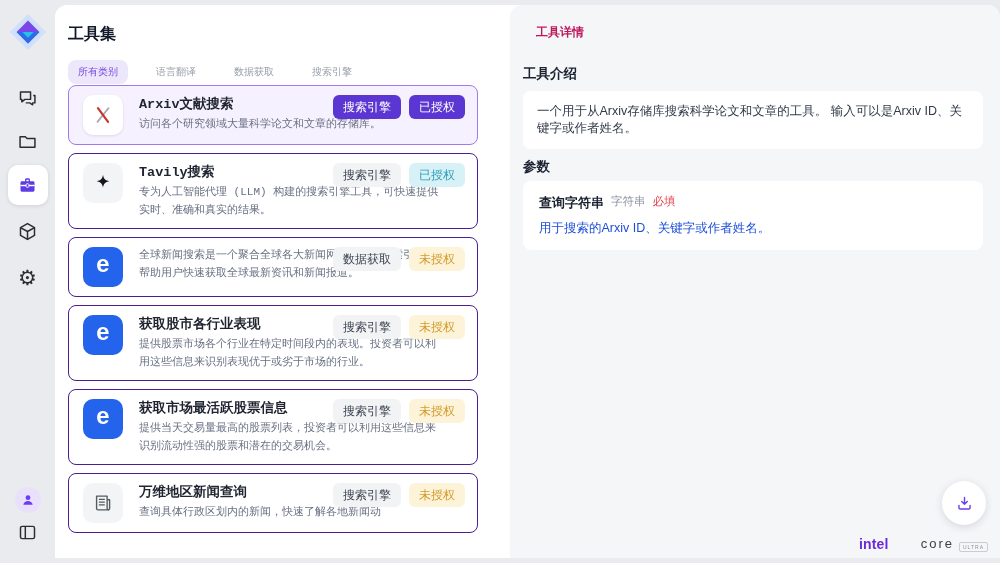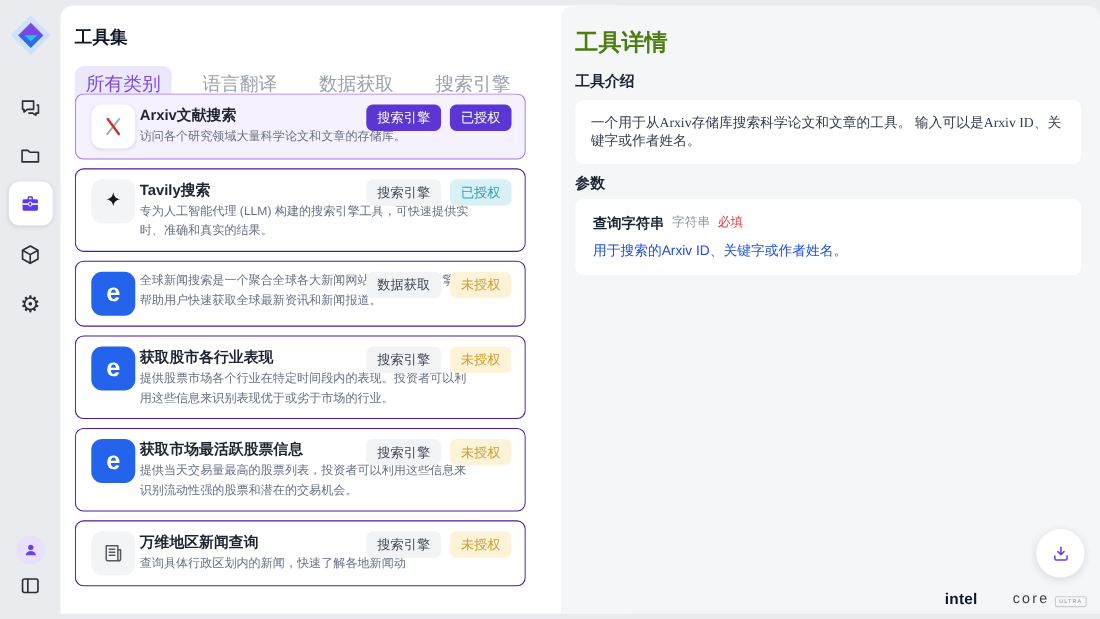--- a/index.html
+++ b/index.html
@@ -18,28 +18,28 @@
   .rail-icon.active { background:#ffffff; box-shadow:0 1px 4px rgba(40,40,80,.12); }
   .gear-glyph { font-size:21px; line-height:1; color:#2a2d34; }
   .avatar-badge { position:absolute; left:50%; transform:translateX(-50%); width:26px; height:26px;
     border-radius:50%; background:#e9e0fb; display:flex; align-items:center; justify-content:center; cursor:pointer; }
 
   
   .list-panel { position:absolute; left:55px; top:5px; width:516px; height:553px;
     background:#ffffff; border-radius:12px 12px 0 0; overflow:hidden; }
   .list-title { position:absolute; left:13px; top:19px; font-size:16px; font-weight:bold; color:#111827; }
   .tabs { position:absolute; left:13px; top:55px; display:flex; align-items:center; gap:18px; }
-  .tab { font-size:17px; color:#9aa1ab; padding:5px 10px; border-radius:8px; cursor:pointer; white-space:nowrap; }
+  .tab { font-size:10px; color:#9aa1ab; padding:5px 10px; border-radius:8px; cursor:pointer; white-space:nowrap; }
   .tab.active { background:#ede7fb; color:#7a4be0; }
 
   .card-list { position:absolute; left:13px; top:80px; width:410px; bottom:0; overflow:hidden; }
   .tool-card { position:relative; background:#fff; border:1px solid #4c1d95; border-radius:8px;
     padding:9px 14px; margin-bottom:8px; cursor:pointer; min-height:57px; }
   .tool-card.selected { background:#f6f1fe; border:1.5px solid #9f7aea; }
-  .card-inner { display:flex; gap:4px; }
+  .card-inner { display:flex; gap:16px;font-family:Liberation Mono, monospace; }
   .tool-icon { flex:0 0 40px; width:40px; height:40px; border-radius:10px; display:flex;
     align-items:center; justify-content:center; background:#f3f4f6; }
   .tool-icon.white { background:#ffffff; box-shadow:0 1px 3px rgba(0,0,0,.10); }
   .tool-icon.blue { background:#2463eb; }
   .tool-icon .letter { color:#fff; font-size:23px; font-weight:bold; line-height:1; transform:translateY(-1px); }
   .tool-name { font-size:13.5px; font-weight:bold; color:#1f2430; line-height:19px; margin-bottom:2px; }
   .tool-desc { font-size:11px; color:#687083; line-height:17.5px; max-width:300px; }
   .badges { position:absolute; top:9px; right:12px; display:flex; gap:8px; }
   .badge { font-size:12px; line-height:1; padding:6px 10px; border-radius:6px; white-space:nowrap; cursor:pointer; }
   .badge.solid { background:#5c36d2; color:#ffffff; }
@@ -50,40 +50,40 @@
   
   .scrollbar { position:absolute; right:12px; top:79px; bottom:8px; width:11px; background:#fafafa; }
   .sb-arrow { position:absolute; left:0; width:11px; height:10px; color:#8a8a8a; font-size:7px;
     text-align:center; line-height:10px; cursor:pointer; }
   .sb-up { top:0; } .sb-down { bottom:0; }
   .sb-thumb { position:absolute; left:1px; width:9px; top:11px; height:155px; background:#c2c2c2; cursor:pointer; }
 
   
   .detail-panel { position:absolute; left:510px; top:5px; width:490px; height:553px;
     background:#f5f6f8; border-radius:12px 12px 0 0; }
-  .detail-title { position:absolute; left:13px; top:19px; font-size:21px; font-weight:bold; color:#4d7c0f; }
+  .detail-title { position:absolute; left:26px; top:19px; font-size:12px; font-weight:bold; color:#be185d; }
   .section-h { position:absolute; left:13px; font-size:13.5px; font-weight:bold; color:#1b2230; }
   .intro-h { top:60px; }
   .intro-card { position:absolute; left:13px; top:86px; width:460px; background:#fff; border-radius:8px;
-    padding:12px 14px; font-size:12.5px; color:#333b49; line-height:17px;font-family:Liberation Serif, serif; }
+    padding:12px 14px; font-size:12.5px; color:#333b49; line-height:17px; }
   .params-h { top:153px; }
   .param-card { position:absolute; left:13px; top:176px; width:460px; background:#fff; border-radius:8px;
     padding:13px 16px; }
   .param-row { display:flex; align-items:flex-start; gap:7px; margin-bottom:8px; }
   .param-name { font-size:13px; font-weight:bold; color:#1b2230; }
   .param-type { font-size:11.5px; color:#8b93a0; }
   .param-req { font-size:11.5px; color:#e0434a; }
   .param-desc { font-size:12.5px; color:#1d4ed8; line-height:17px; }
 
   
   .fab { position:absolute; right:14px; bottom:33px; width:44px; height:44px; border-radius:50%;
     background:#fff; box-shadow:0 2px 8px rgba(30,30,60,.14); display:flex; align-items:center;
     justify-content:center; cursor:pointer; }
   .brand { position:absolute; right:12px; bottom:6px; display:flex; align-items:flex-start; gap:3px; }
-  .brand-intel { font-size:14px; font-weight:bold; color:#0f172a; letter-spacing:.2px; }
+  .brand-intel { font-size:14px; font-weight:bold; color:#6d28d9; letter-spacing:.2px; }
   .brand-core { font-size:13px; color:#3c4047; letter-spacing:2px; font-weight:normal;margin-left:29px; }
   .brand-badge { display:inline-block; font-size:5px; color:#8d939b; border:1px solid #c9ccd1;
     border-radius:2px; padding:1px 3px; margin-left:2px; transform:translateY(6px); letter-spacing:1px; }
 </style>
 </head>
 <body>
 
 <div class="rail">
   <div class="logo">
     <svg viewBox="0 0 40 40">

